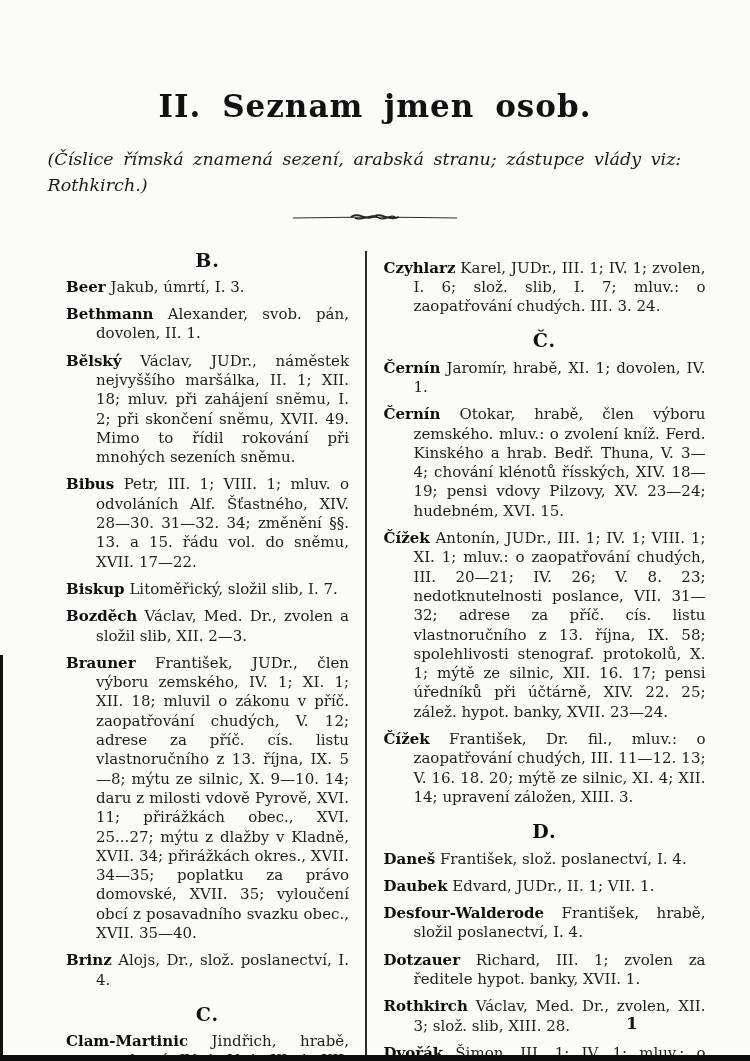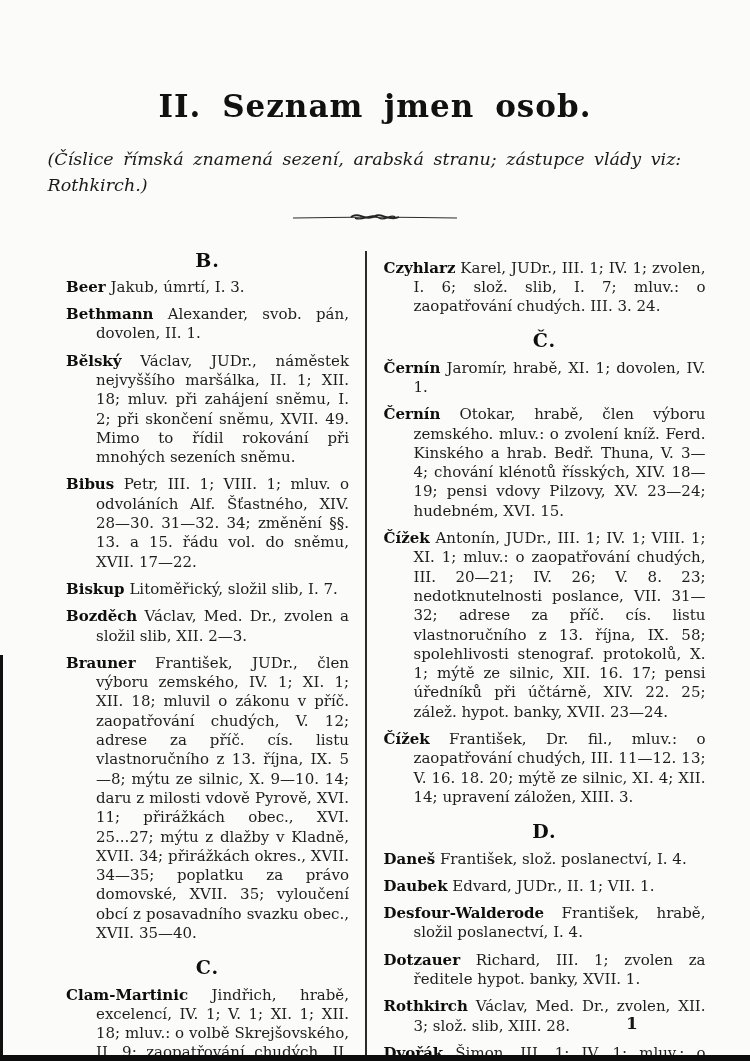--- a/index.html
+++ b/index.html
@@ -117,20 +117,21 @@
   <div class="columns">
     <div class="col col-left">
         <div class="section-heading">B.</div>
         <p class="entry"><span class="entry-name">Beer</span> Jakub, úmrtí, I. 3.</p>
         <p class="entry"><span class="entry-name">Bethmann</span> Alexander, svob. pán, dovolen, II. 1.</p>
         <p class="entry"><span class="entry-name">Bělský</span> Václav, JUDr., náměstek nejvyššího maršálka, II. 1; XII. 18; mluv. při zahájení sněmu, I. 2; při skončení sněmu, XVII. 49. Mimo to řídil rokování při mnohých sezeních sněmu.</p>
         <p class="entry"><span class="entry-name">Bibus</span> Petr, III. 1; VIII. 1; mluv. o odvoláních Alf. Šťastného, XIV. 28—30. 31—32. 34; změnění §§. 13. a 15. řádu vol. do sněmu, XVII. 17—22.</p>
         <p class="entry"><span class="entry-name">Biskup</span> Litoměřický, složil slib, I. 7.</p>
         <p class="entry"><span class="entry-name">Bozděch</span> Václav, Med. Dr., zvolen a složil slib, XII. 2—3.</p>
         <p class="entry"><span class="entry-name">Brauner</span> František, JUDr., člen výboru zemského, IV. 1; XI. 1; XII. 18; mluvil o zákonu v příč. zaopatřování chudých, V. 12; adrese za příč. cís. listu vlastnoručního z 13. října, IX. 5—8; mýtu ze silnic, X. 9—10. 14; daru z milosti vdově Pyrově, XVI. 11; přirážkách obec., XVI. 25...27; mýtu z dlažby v Kladně, XVII. 34; přirážkách okres., XVII. 34—35; poplatku za právo domovské, XVII. 35; vyloučení obcí z posavadního svazku obec., XVII. 35—40.</p>
+        <p class="entry"><span class="entry-name">Brinz</span> Alojs, Dr., slož. poslanectví, I. 4.</p>
         <div class="section-heading">C.</div>
         <p class="entry"><span class="entry-name">Clam-Martinic</span> Jindřich, hrabě, excelencí, IV. 1; V. 1; XI. 1; XII. 18; mluv.: o volbě Skrejšovského, II. 9; zaopatřování chudých, II. 14. 16. 20; III. 6. 19—20. 21. 26—28. 29—30; IV. 12—13; V. 7—8. 10. 24. 27; VI. 23—25; VII. 4. 15—17; adrese za příč. cís. listu vlastnoručního z 13. října, III. 2; VIII. 26—31; IX. 24; mýtu ze silnic, X. 12—13. 20. 31. 32. 37; XI. 20. 29; XII. 8—9. 13—14; upravení rybářství, XIII. 7—8; chování klénotů říšských, XIV. 19—20; odvolaní Alf. Šťastného, XIV. 33—34; opravě řádu vol. do sněmu, XV. 5—7. 12—14. 15—16. 19—20; XVI. 2—3; prohlašování zákonů, XVII. 5—6; rozloučení obcí, XVII. 38. 39.</p>
       </div>
     <div class="col-divider"></div>
     <div class="col col-right">
         <p class="entry"><span class="entry-name">Czyhlarz</span> Karel, JUDr., III. 1; IV. 1; zvolen, I. 6; slož. slib, I. 7; mluv.: o zaopatřování chudých. III. 3. 24.</p>
         <div class="section-heading">Č.</div>
         <p class="entry"><span class="entry-name">Černín</span> Jaromír, hrabě, XI. 1; dovolen, IV. 1.</p>
         <p class="entry"><span class="entry-name">Černín</span> Otokar, hrabě, člen výboru zemského. mluv.: o zvolení kníž. Ferd. Kinského a hrab. Bedř. Thuna, V. 3—4; chování klénotů řísských, XIV. 18—19; pensi vdovy Pilzovy, XV. 23—24; hudebném, XVI. 15.</p>
         <p class="entry"><span class="entry-name">Čížek</span> Antonín, JUDr., III. 1; IV. 1; VIII. 1; XI. 1; mluv.: o zaopatřování chudých, III. 20—21; IV. 26; V. 8. 23; nedotknutelnosti poslance, VII. 31—32; adrese za příč. cís. listu vlastnoručního z 13. října, IX. 58; spolehlivosti stenograf. protokolů, X. 1; mýtě ze silnic, XII. 16. 17; pensi úředníků při účtárně, XIV. 22. 25; zálež. hypot. banky, XVII. 23—24.</p>

